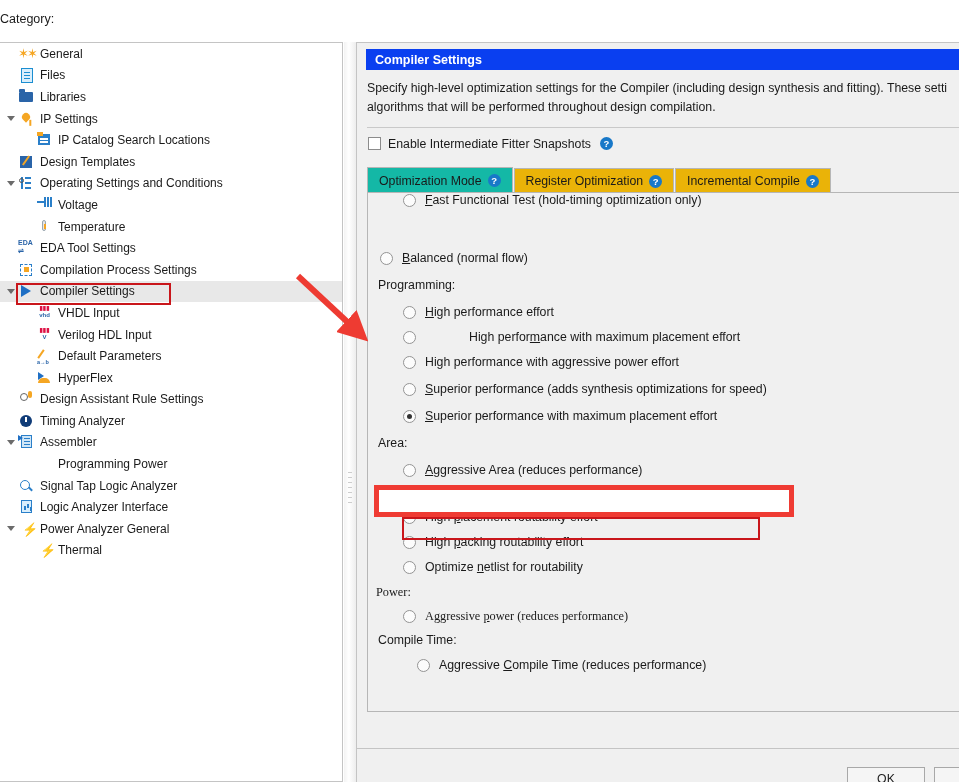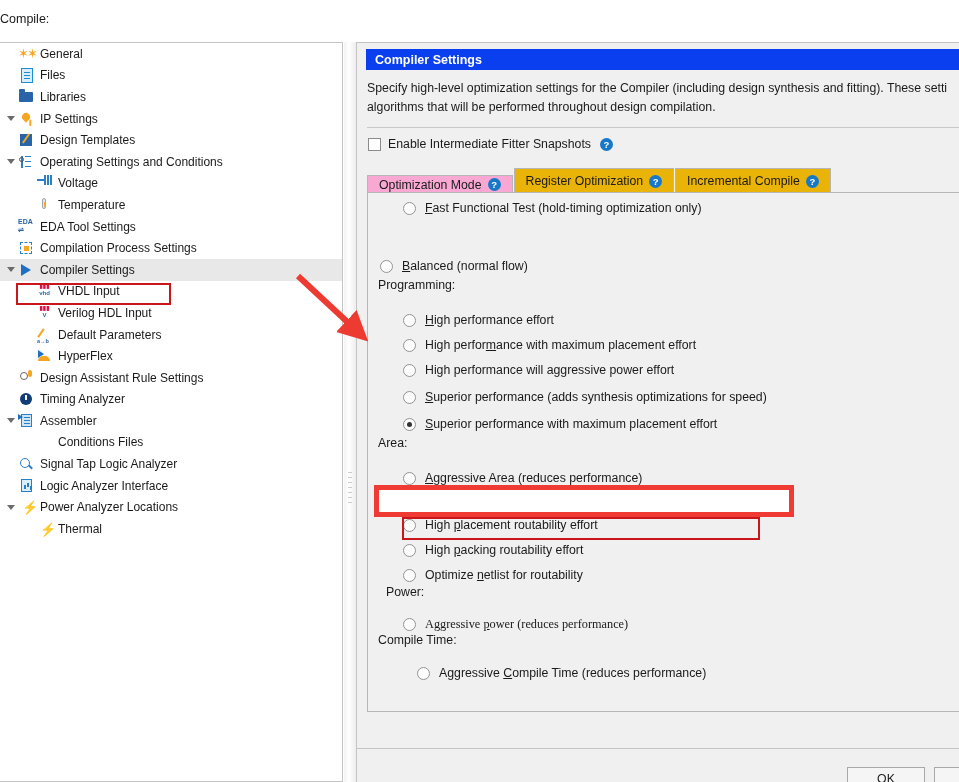--- a/index.html
+++ b/index.html
@@ -206,21 +206,21 @@
     width: 615px;
     height: 1px;
     background: #c9c9c9;
   }
 
   .checkrow {
     position: absolute;
     left: 11px;
     top: 94px;
     display: flex;
-    align-items: flex-end;
+    align-items: flex-start;
   }
   .chk {
     width: 13px;
     height: 13px;
     background: #ffffff;
     border: 1px solid #8c8c8c;
     box-sizing: border-box;
     margin-right: 7px;
   }
   .checkrow .lbl { font-size: 12.3px; }
@@ -255,43 +255,42 @@
     align-items: center;
     padding: 0 11px;
     font-size: 12.3px;
     border: 1px solid #b6b6b6;
     border-bottom: none;
     background: #eab308;
     box-sizing: border-box;
     margin-right: 1px;
   }
   .tab.active {
-    background: #f9a8d4;
-    height: 18px;
+    background: #14b8a6;
+    height: 26px;
     border-color: #b6b6b6;
   }
   .tab .help { margin-left: 6px; }
 
   #tab-body {
     position: absolute;
     left: 10px;
     top: 149px;
     width: 615px;
     height: 520px;
     background: #f0f0f0;
     border: 1px solid #b6b6b6;
     box-sizing: border-box;
   }
 
   .opt-row {
     position: absolute;
     display: flex;
     align-items: center;
     white-space: nowrap;
-    margin-top: 8px;
   }
   .radio {
     width: 13px;
     height: 13px;
     border-radius: 50%;
     border: 1px solid #949494;
     background: #fcfcfc;
     box-sizing: border-box;
     margin-right: 9px;
     position: relative;
@@ -386,21 +385,21 @@
     width: 90px;
     height: 80px;
     pointer-events: none;
   }
 </style>
 </head>
 <body>
 
 <div id="root">
 
-  <div id="category-label">Compile:</div>
+  <div id="category-label">Category:</div>
 
   <div id="tree-panel">
     <div id="tree-rows">
         <div class="tree-row">
           <span class="twisty"></span>
           <span class="ticon">
             <span class="ic-star">✶✶</span>
           </span>
           <span class="tlabel">General</span>
         </div>
@@ -420,20 +419,28 @@
         </div>
         <div class="tree-row">
           <span class="twisty has"></span>
           <span class="ticon">
             <span class="ic-ip"></span>
           </span>
           <span class="tlabel">IP Settings</span>
         </div>
         <div class="tree-row">
           <span class="twisty"></span>
+          <span style="display: inline-block; width: 18px;"></span>
+          <span class="ticon">
+            <span class="ic-ipcat"></span>
+          </span>
+          <span class="tlabel">IP Catalog Search Locations</span>
+        </div>
+        <div class="tree-row">
+          <span class="twisty"></span>
           <span class="ticon">
             <span class="ic-tmpl"></span>
           </span>
           <span class="tlabel">Design Templates</span>
         </div>
         <div class="tree-row">
           <span class="twisty has"></span>
           <span class="ticon">
             <span class="ic-op"></span>
           </span>
@@ -526,42 +533,42 @@
           <span class="twisty has"></span>
           <span class="ticon">
             <span class="ic-asm"></span>
           </span>
           <span class="tlabel">Assembler</span>
         </div>
         <div class="tree-row">
           <span class="twisty"></span>
           <span style="display: inline-block; width: 18px;"></span>
           <span class="ticon"></span>
-          <span class="tlabel">Conditions Files</span>
+          <span class="tlabel">Programming Power</span>
         </div>
         <div class="tree-row">
           <span class="twisty"></span>
           <span class="ticon">
             <span class="ic-stap"></span>
           </span>
           <span class="tlabel">Signal Tap Logic Analyzer</span>
         </div>
         <div class="tree-row">
           <span class="twisty"></span>
           <span class="ticon">
             <span class="ic-lai"></span>
           </span>
           <span class="tlabel">Logic Analyzer Interface</span>
         </div>
         <div class="tree-row">
           <span class="twisty has"></span>
           <span class="ticon">
             <span class="ic-bolt"></span>
           </span>
-          <span class="tlabel">Power Analyzer Locations</span>
+          <span class="tlabel">Power Analyzer General</span>
         </div>
         <div class="tree-row">
           <span class="twisty"></span>
           <span style="display: inline-block; width: 18px;"></span>
           <span class="ticon">
             <span class="ic-bolt"></span>
           </span>
           <span class="tlabel">Thermal</span>
         </div>
       </div>
@@ -614,27 +621,27 @@
       <div id="options-container">
           <div class="opt-row" style="left: 12px; top: 58px;">
             <span class="radio"></span>
             <span class="opt-label"><u>B</u>alanced (normal flow)</span>
           </div>
           <div class="group-label" style="left: 10px; top: 85px;">Programming:</div>
           <div class="opt-row" style="left: 35px; top: 112px;">
             <span class="radio"></span>
             <span class="opt-label"><u>H</u>igh performance effort</span>
           </div>
-          <div class="opt-row" style="left: 35px; top: 137px;">
+          <div class="opt-row" style="left: 35px; top: 137px; gap: 44px;">
             <span class="radio"></span>
             <span class="opt-label">High perfor<u>m</u>ance with maximum placement effort</span>
           </div>
           <div class="opt-row" style="left: 35px; top: 162px;">
             <span class="radio"></span>
-            <span class="opt-label">High performance will aggressive power effort</span>
+            <span class="opt-label">High performance with aggressive power effort</span>
           </div>
           <div class="opt-row" style="left: 35px; top: 189px;">
             <span class="radio"></span>
             <span class="opt-label"><u>S</u>uperior performance (adds synthesis optimizations for speed)</span>
           </div>
           <div class="opt-row" style="left: 35px; top: 216px;">
             <span class="radio on"></span>
             <span class="opt-label"><u>S</u>uperior performance with maximum placement effort</span>
           </div>
           <div class="group-label" style="left: 10px; top: 243px;">Area:</div>
@@ -648,21 +655,21 @@
             <span class="opt-label">High <u>p</u>lacement routability effort</span>
           </div>
           <div class="opt-row" style="left: 35px; top: 342px;">
             <span class="radio"></span>
             <span class="opt-label">High <u>p</u>acking routability effort</span>
           </div>
           <div class="opt-row" style="left: 35px; top: 367px;">
             <span class="radio"></span>
             <span class="opt-label">Optimize <u>n</u>etlist for routability</span>
           </div>
-          <div class="group-label" style="left: 18px; top: 392px;">Power:</div>
+          <div class="group-label" style="left: 8px; top: 392px; font-family: Liberation Serif, serif;">Power:</div>
           <div class="opt-row" style="left: 35px; top: 416px; font-family: Liberation Serif, serif;">
             <span class="radio"></span>
             <span class="opt-label">Aggressive <u>p</u>ower (reduces performance)</span>
           </div>
           <div class="group-label" style="left: 10px; top: 440px;">Compile Time:</div>
           <div class="opt-row" style="left: 49px; top: 465px;">
             <span class="radio"></span>
             <span class="opt-label">Aggressive <u>C</u>ompile Time (reduces performance)</span>
           </div>
           <div class="opt-row" style="left: 35px;">

